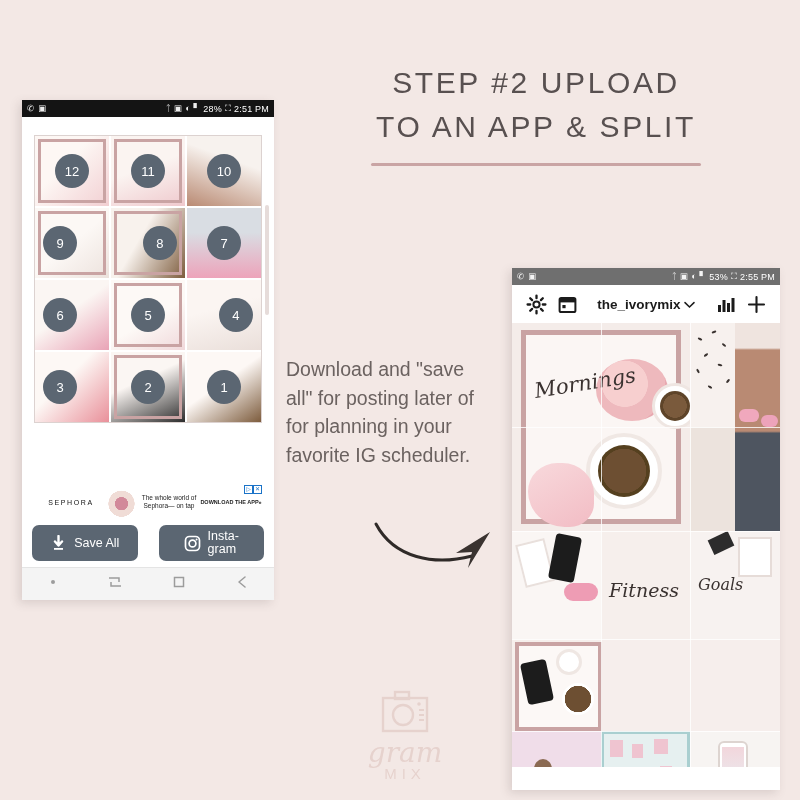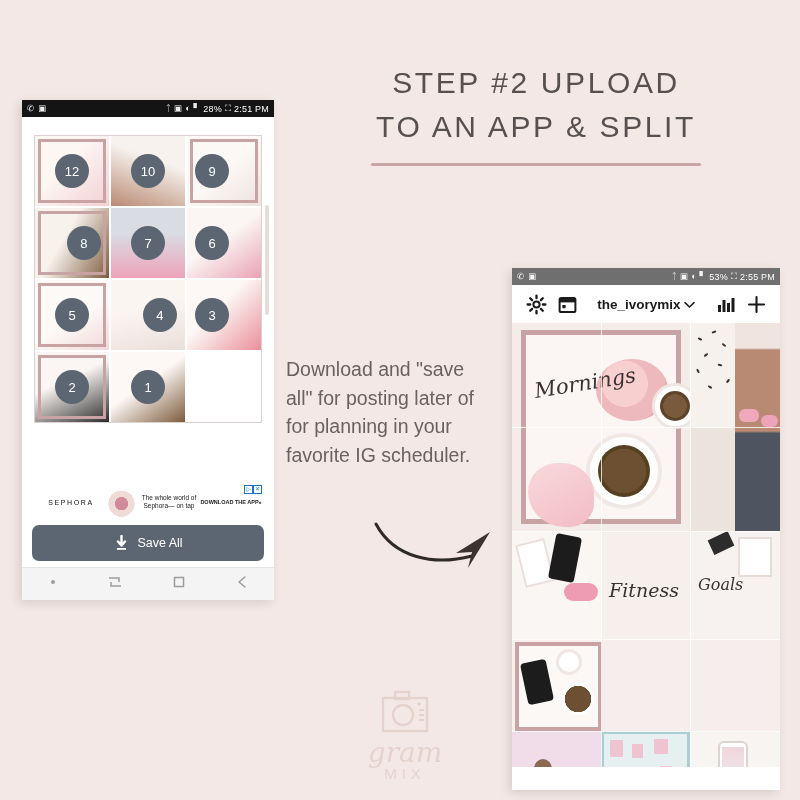--- a/index.html
+++ b/index.html
@@ -200,20 +200,24 @@
       <span class="sb-txt">2:51 PM</span>
     </div>
   </div>
 
   <div id="left-grid-wrap">
     <div id="photo-grid">
         <div class="gcell" style="background: linear-gradient(135deg, rgb(253, 247, 244) 40%, rgb(242, 207, 210) 100%);">
           <div style="position: absolute; inset: 3px; border: 3px solid rgb(201, 163, 163);"></div>
           <div class="badge">12</div>
         </div>
+        <div class="gcell" style="background: linear-gradient(160deg, rgb(251, 244, 241) 45%, rgb(239, 201, 205) 100%);">
+          <div style="position: absolute; inset: 3px; border: 3px solid rgb(201, 163, 163);"></div>
+          <div class="badge">11</div>
+        </div>
         <div class="gcell" style="background: linear-gradient(200deg, rgb(247, 242, 238) 35%, rgb(185, 138, 115) 100%);">
           <div class="badge">10</div>
         </div>
         <div class="gcell" style="background: linear-gradient(140deg, rgb(252, 248, 245) 50%, rgb(236, 226, 221) 100%);">
           <div style="position: absolute; inset: 3px; border: 3px solid rgb(201, 163, 163);"></div>
           <div class="badge off-l">9</div>
         </div>
         <div class="gcell" style="background: linear-gradient(120deg, rgb(248, 242, 237) 40%, rgb(125, 92, 61) 100%);">
           <div style="position: absolute; inset: 3px; border: 3px solid rgb(201, 163, 163);"></div>
           <div class="badge off-r">8</div>
@@ -260,20 +264,31 @@
 
   <div id="action-row">
     <div class="act-btn">
       <span class="act-ico">
         <svg width="17" height="17" viewBox="0 0 17 17">
           <path d="M8.5 1 L8.5 9 M5 6.5 L8.5 10.5 L12 6.5" fill="none" stroke="#fff" stroke-width="2.4" stroke-linecap="round" stroke-linejoin="round"></path>
           <rect x="4" y="13" width="9" height="1.8" fill="#fff"></rect>
         </svg>
       </span>
       <span class="act-lbl">Save All</span>
+    </div>
+    <div class="act-btn">
+      <span class="act-ico">
+        <svg width="17" height="17" viewBox="0 0 17 17">
+          <rect x="1.5" y="1.5" width="14" height="14" rx="4" fill="none" stroke="#fff" stroke-width="1.7"></rect>
+          <circle cx="8.5" cy="8.5" r="3.4" fill="none" stroke="#fff" stroke-width="1.7"></circle>
+          <circle cx="12.6" cy="4.4" r="1" fill="#fff"></circle>
+        </svg>
+      </span>
+      <span class="act-lbl" style="white-space:pre-line;">Insta-
+gram</span>
     </div>
   </div>
 
   <div id="left-navbar">
     <span class="nav-ico">
       <svg width="16" height="16" viewBox="0 0 16 16">
           <circle cx="8" cy="8" r="2" fill="#555"></circle>
         </svg>
     </span>
     <span class="nav-ico">

